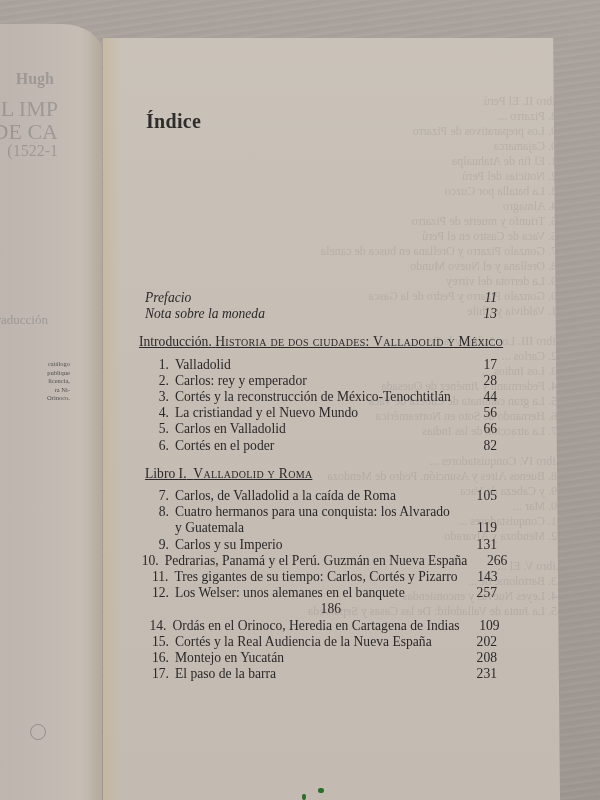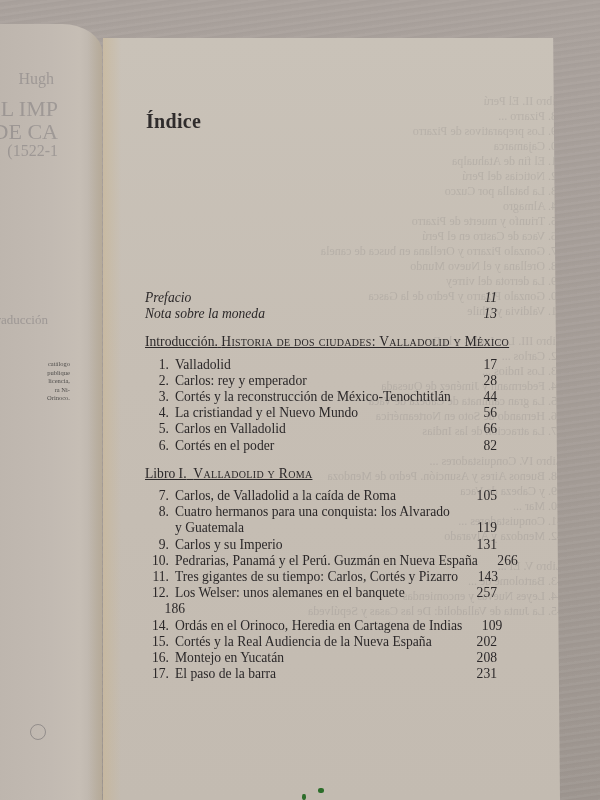--- a/index.html
+++ b/index.html
@@ -42,21 +42,21 @@
       height: 100%;
       background: linear-gradient(90deg, rgba(150,140,130,0.0), rgba(180,165,140,0.55));
     }
     .left-ghost {
       position: absolute;
       color: rgba(70,70,80,0.28);
       font-family: "Liberation Serif", serif;
       white-space: nowrap;
       text-align: right;
     }
-    .lg-author { right: 48px; top: 46px; font-size: 16px; }
+    .lg-author { right: 48px; top: 46px; font-size: 16px; font-weight: bold; }
     .lg-title1 { right: 44px; top: 72px; font-size: 22px; }
     .lg-title2 { right: 44px; top: 95px; font-size: 22px; }
     .lg-years  { right: 44px; top: 118px; font-size: 16px; }
     .lg-trad   { right: 54px; top: 288px; font-size: 13px; }
     .left-print {
       position: absolute;
       left: 10px;
       top: 336px;
       width: 70px;
       font-size: 6.5px;
@@ -122,20 +122,21 @@
       top: 252px;
       width: 352px;
       color: #2b2829;
       font-size: 13.6px;
       line-height: 16.2px;
     }
     .row {
       display: flex;
       align-items: baseline;
       white-space: nowrap;
+      justify-content: center;
     }
     .row .label { flex: 1 1 auto; }
     .row .pg { width: 40px; text-align: right; flex: 0 0 auto; }
     .italic { font-style: italic; }
     .section {
       margin-top: 12px;
       margin-bottom: 6px;
       text-decoration: underline;
     }
     .sc { font-variant: small-caps; letter-spacing: 0.3px; }

